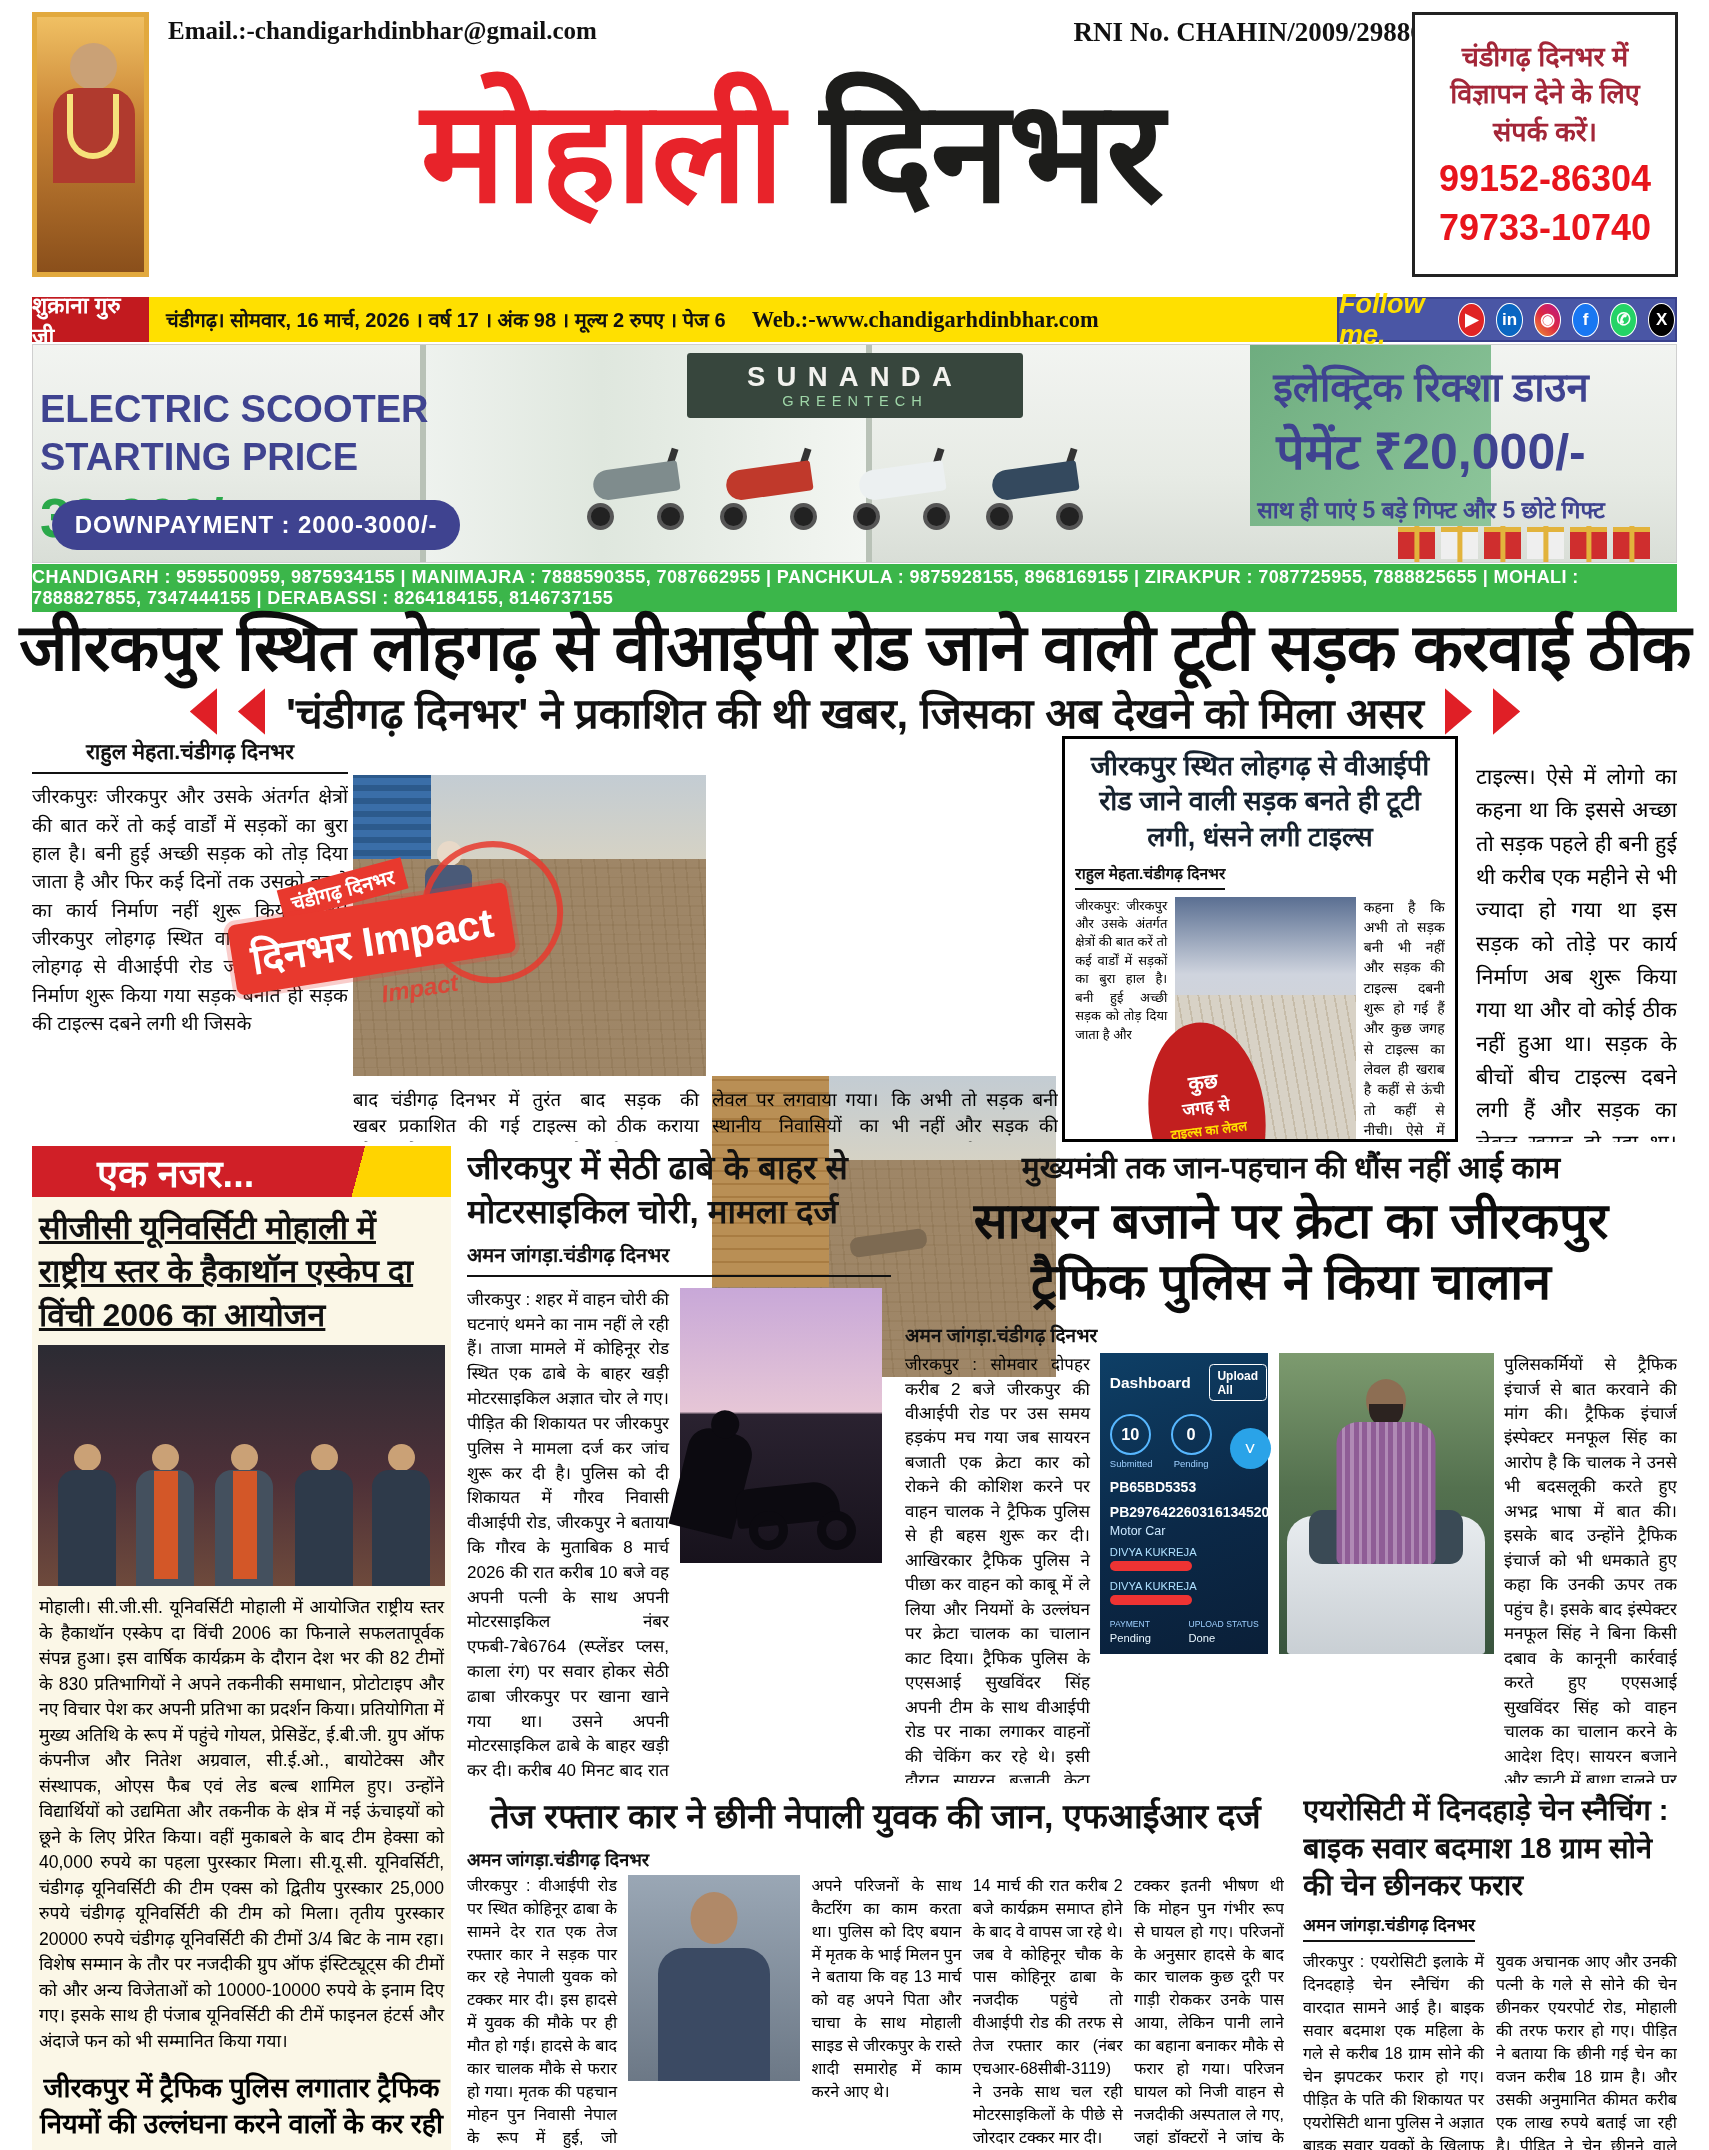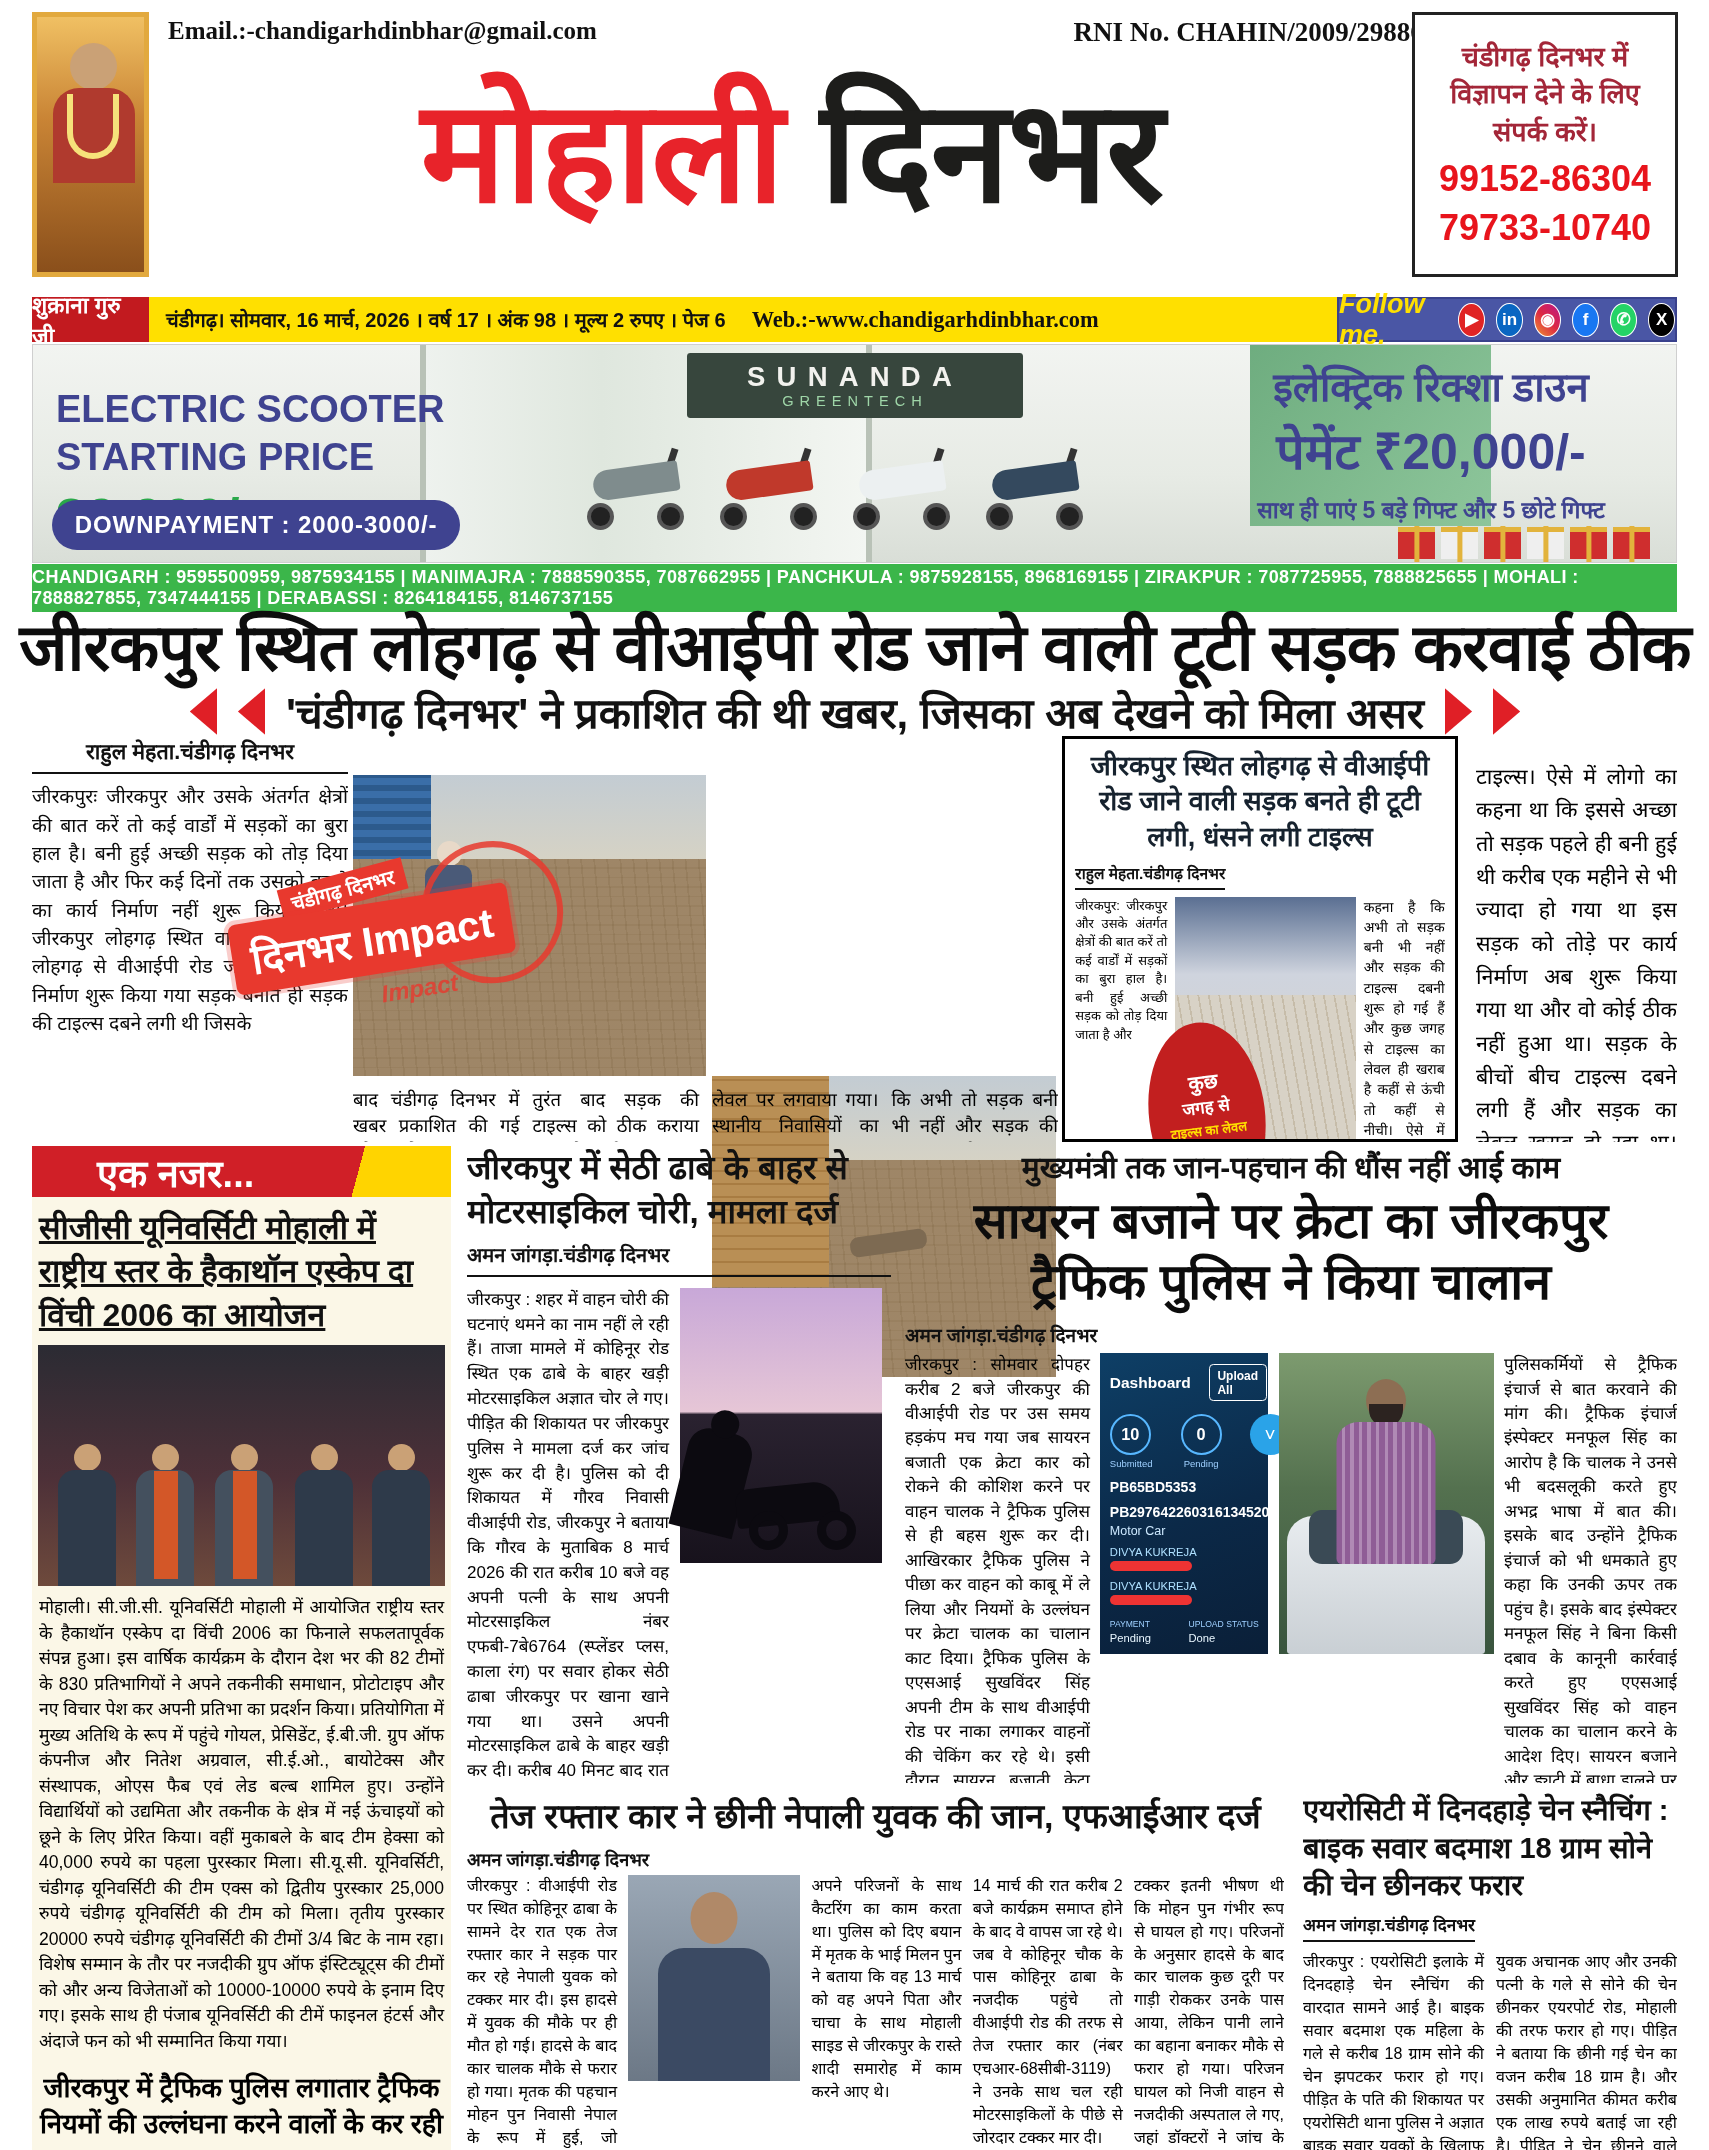--- a/index.html
+++ b/index.html
@@ -44,21 +44,21 @@
   .banner { left:32px; top:344px; width:1645px; height:219px; overflow:hidden;
             background:linear-gradient(180deg,#f2f4f1 0%,#e7ebe5 60%,#d9ded7 100%); border:0.9px solid #cfcfcf; }
   .banner .win { position:absolute; left:387px; top:0; width:452px; height:219px;
                  background:linear-gradient(90deg,#eef2ee 0,#dfe7de 40%,#f3f6f2 100%); border-left:6px solid #b9c2b7; border-right:6px solid #b9c2b7; }
   .sign { position:absolute; left:654px; top:7.7px; width:336px; height:65px; background:#37463d; border-radius:3.4px;
           display:flex; flex-direction:column; align-items:center; justify-content:center; }
   .sign .s1 { color:#f2f2ee; font-size:27.5px; font-weight:700; letter-spacing:11.2px; }
   .sign .s2 { color:#9fd6a8; font-size:14.6px; letter-spacing:6px; }
   .circuit { position:absolute; right:185px; top:0; width:241px; height:181px;
              background:linear-gradient(135deg,#57a06b 0%,#7fc08f 100%); opacity:.85; }
-  .escooter-text { position:absolute; left:23px; top:41px; }
+  .escooter-text { position:absolute; left:7px; top:41px; }
   .escooter-text .t1 { font-size:38px; font-weight:800; color:#3f4390; line-height:1.25; }
   .escooter-text .price { font-size:55px; font-weight:900; color:#2aa84a; margin-top:5.2px; }
   .dp-pill { position:absolute; left:19.4px; bottom:12px; background:#3f4390; color:#fff; font-weight:800;
              font-size:24px; padding:11.2px 22.4px; border-radius:30px; letter-spacing:0.9px; }
   .scooters { position:absolute; left:551px; top:112px; width:538px; display:flex; gap:30px; }
   .scooter { position:relative; width:103px; height:73px; }
   .scooter .bd { position:absolute; left:8.6px; top:8.6px; width:86px; height:30px; border-radius:17px 4.3px 4.3px 17px; transform:rotate(-8deg); }
   .scooter .st { position:absolute; right:13px; top:-8.6px; width:6.9px; height:30px; background:#333; transform:rotate(18deg); }
   .scooter .w1,.scooter .w2 { position:absolute; bottom:0; width:27px; height:27px; border-radius:50%; background:#222; border:4.3px solid #555; }
   .scooter .w1{left:3.4px;} .scooter .w2{right:3.4px;}
@@ -166,21 +166,21 @@
   .secC .hl { font-size:50px; font-weight:900; text-align:center; line-height:1.22; margin-top:4.3px; color:#0c0c0c; }
   .secC .byline { font-size:19px; margin:8.6px 0 2.6px; }
   .secC .row { display:flex; gap:10.3px; margin-top:5.2px; }
   .secC .c { font-size:17px; line-height:1.44; text-align:justify; }
   .secC .c1 { width:185px; }
   .ph-phone { width:168px; height:301px; flex:none; background:linear-gradient(160deg,#0e3f66 0%,#0b2948 55%,#0a1f38 100%); padding:11.2px 9.5px; color:#fff; }
   .ph-phone .top { display:flex; align-items:center; gap:18px; }
   .ph-phone .ttl { font-size:15.5px; font-weight:800; }
   .ph-phone .upl { border:1.3px solid #fff; border-radius:4.3px; padding:3.4px 7.7px; font-size:12px; font-weight:700; }
   .ph-phone .prn { width:23px; height:23px; border-radius:50%; background:#1178c2; display:flex; align-items:center; justify-content:center; font-size:12px; }
-  .ph-phone .circles { display:flex; gap:28px; margin:13px 0 2.6px; }
+  .ph-phone .circles { display:flex; gap:18px; margin:13px 0 2.6px;align-items:flex-end; }
   .pcir { text-align:center; }
   .pcir .cc { width:41px; height:41px; border:2.2px solid #57b7ff; border-radius:50%; display:flex; align-items:center; justify-content:center; font-size:16.3px; font-weight:800; }
   .pcir .lb { font-size:9.5px; color:#9fd0ff; margin-top:3.4px; }
   .pdown { width:41px; height:41px; border-radius:50%; background:#2aa3e8; display:flex; align-items:center; justify-content:center; font-size:19px; }
   .ph-phone .reg { font-size:14px; font-weight:800; margin-top:9.5px; }
   .ph-phone .veh { font-size:12.5px; color:#cde9ff; margin-top:3.4px; }
   .ph-phone .nm { font-size:11.2px; color:#aee0ff; margin-top:8.6px; }
   .redact { width:82px; height:10.3px; background:#e33; border-radius:5.2px; margin-top:2.6px; }
   .ph-phone .foot { display:flex; justify-content:space-between; margin-top:14.6px; }
   .ph-phone .fl { font-size:8.6px; color:#9fd0ff; }

